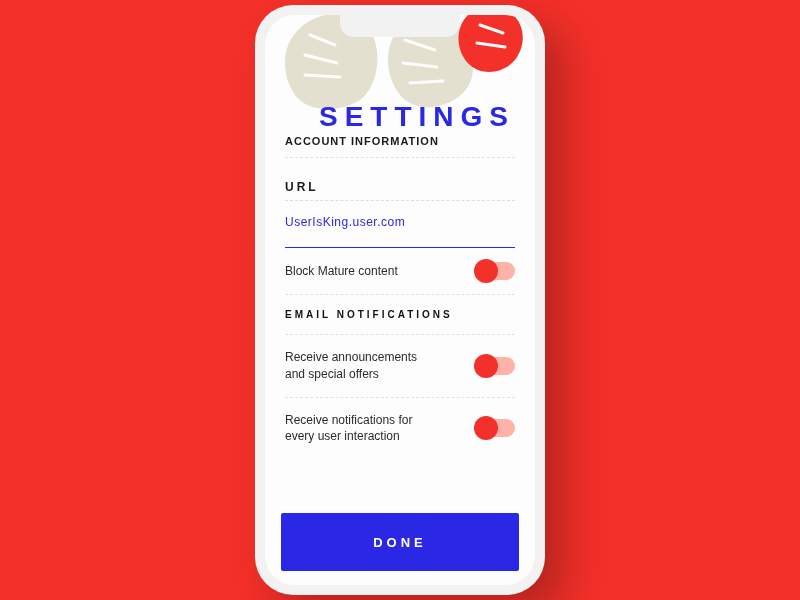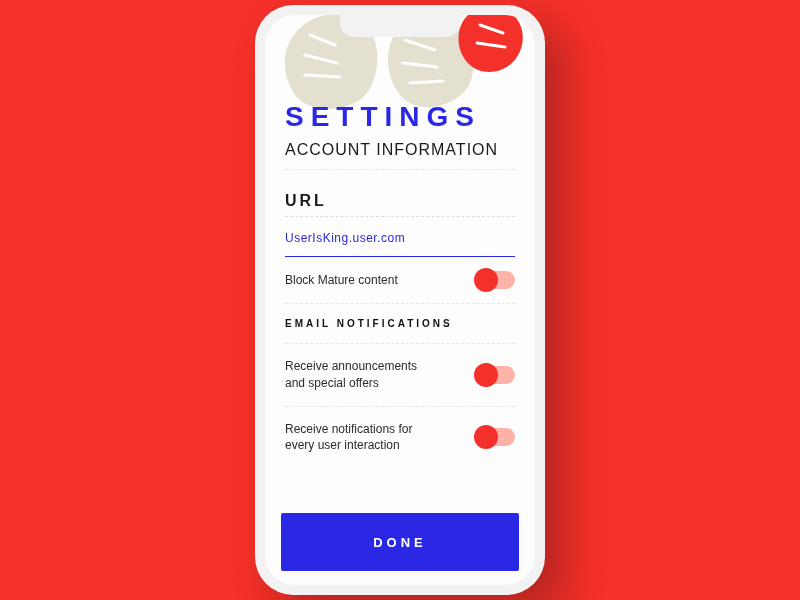--- a/index.html
+++ b/index.html
@@ -62,43 +62,44 @@
     top: 86px;
     left: 20px; right: 20px;
     bottom: 62px;
     z-index: 3;
   }
   .title {
     color: #2a27e5;
     font-weight: 800;
     font-size: 28px;
     letter-spacing: 7px;
+    text-align: right;
   }
   .subtitle {
     color: #1a1a1a;
-    font-weight: 400;
-    font-size: 16px;
+    font-weight: 700;
+    font-size: 11px;
     letter-spacing: 1px;
-    margin-top: 8px;
+    margin-top: 2px;
   }
   .section-label {
     color: #1a1a1a;
     font-weight: 700;
-    font-size: 16px;
+    font-size: 12px;
     letter-spacing: 3px;
     margin-top: 22px;
     padding-bottom: 6px;
     border-bottom: 1px dashed #ddd;
   }
   .url-field {
     color: #2a27e5;
     font-size: 12px;
     letter-spacing: 0.5px;
     border-bottom: 1.5px solid #2a27e5;
-    padding: 6px 0 11px 0;
+    padding: 6px 0 18px 0;
     margin-top: 8px;
     width: 100%;
     background: transparent;
     border-top: none; border-left: none; border-right: none;
     outline: none;
     font-family: inherit;
   }
   .row {
     display: flex;
     align-items: center;

